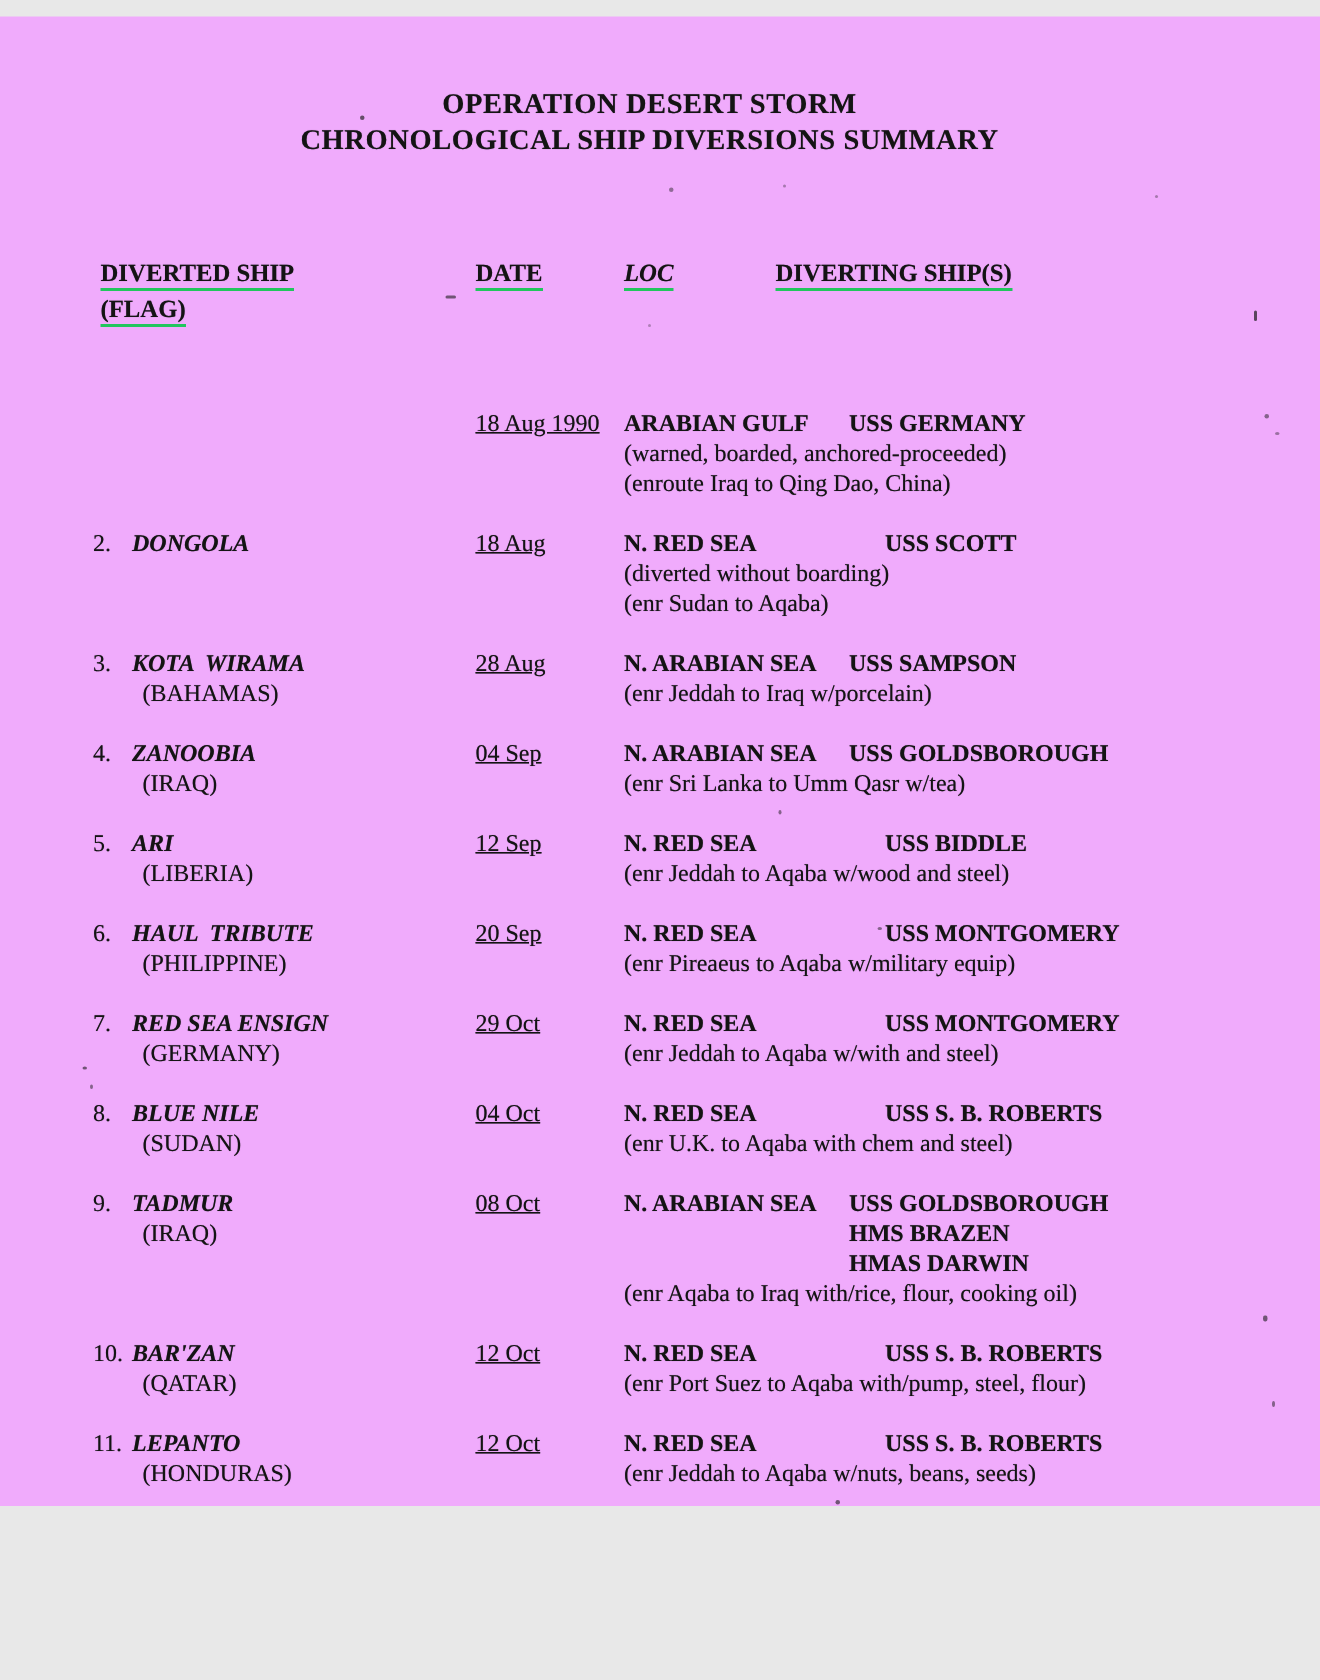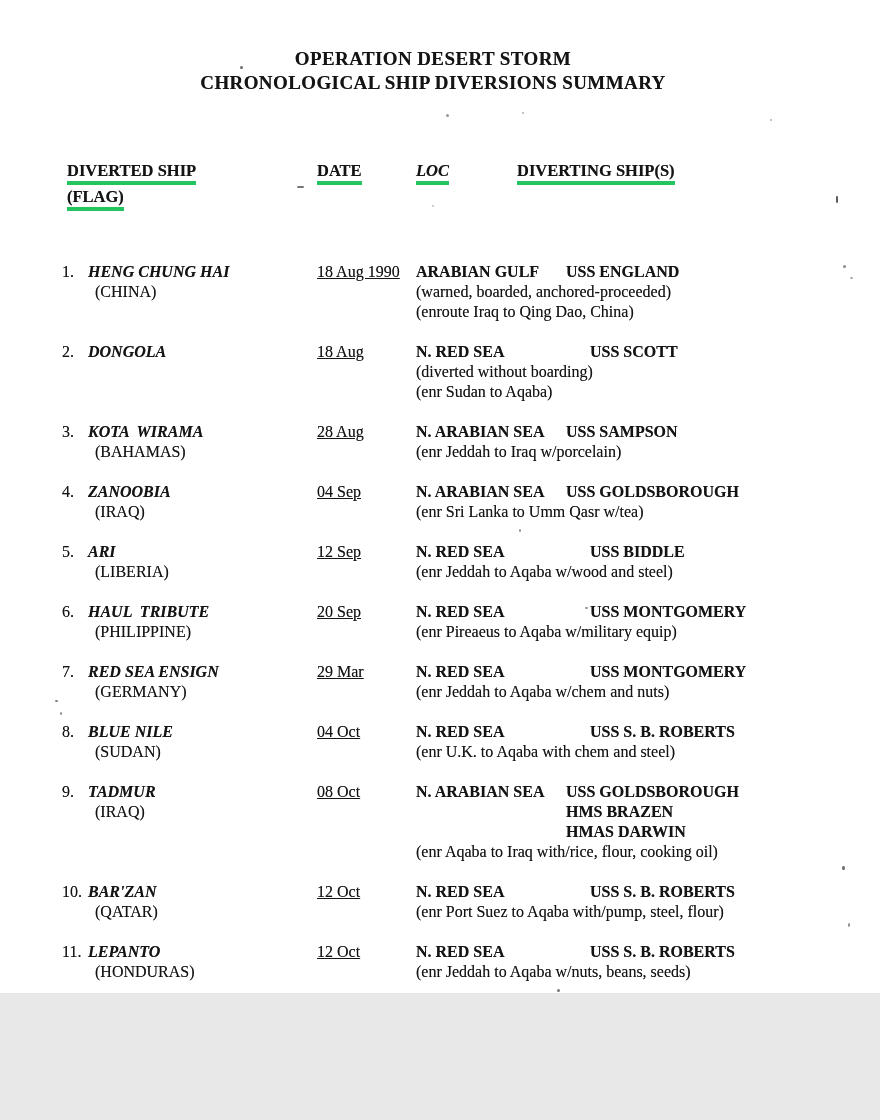--- a/index.html
+++ b/index.html
@@ -1,33 +1,33 @@
 <!DOCTYPE html>
 <html><head>
 <meta charset="utf-8">
 <style>
   html,body{margin:0;padding:0;background:#e8e8e8;}
   .page{
     position:relative;
     width:880px;height:993px;
-    margin:0 auto;
-    background:#ffffff;
+    margin:11px auto;
+    background:#f0abfc;
     overflow:hidden;
     font-family:"Liberation Serif", serif;
     color:#141414;
     font-size:16px;
     line-height:20px;
     text-shadow:0 0 0.5px rgba(20,20,20,0.55);
   }
   
   .title-block{position:absolute;top:47px;left:0;width:866px;text-align:center;}
   .title-line{font-weight:bold;font-size:19px;line-height:24px;letter-spacing:0.4px;}
   
   .hdr{position:absolute;font-weight:bold;font-size:16.5px;}
-  .hdr .ul{border-bottom:4px solid #22c55e;padding-bottom:0px;display:inline-block;}
+  .hdr .ul{border-bottom:2px solid #22c55e;padding-bottom:0px;display:inline-block;}
   .hdr-col1{left:67px;top:161px;}
   .hdr-col1 .line2{margin-top:2px;text-decoration:underline;}
   .hdr-date{left:317px;top:161px;}
   .hdr-loc{left:416px;top:161px;font-style:italic;}
   .hdr-div{left:517px;top:161px;}
   
   .entries{position:absolute;top:262px;left:0;width:880px;}
   .entry{position:relative;margin-bottom:20px;}
   .c1{position:absolute;left:62px;top:0;width:250px;}
   .num{display:inline-block;min-width:26px;}
@@ -67,27 +67,23 @@
   </div>
   <div class="hdr hdr-loc">
     <span class="ul">LOC</span>
   </div>
   <div class="hdr hdr-div">
     <span class="ul">DIVERTING SHIP(S)</span>
   </div>
 
   <div class="entries">
     <div class="entry">
-      <div class="c1">
-        <div class="nameline"><span class="num">1.</span><span class="shipname">HENG CHUNG HAI</span></div>
-        <div class="flagline">(CHINA)</div>
-      </div>
       <div class="c2">18 Aug 1990</div>
       <div class="c3">
-        <div class="locline"><span class="loc" style="width: 150px;">ARABIAN GULF</span><span class="ships"><div class="dship">USS ENGLAND</div></span></div>
+        <div class="locline"><span class="loc" style="width: 150px;">ARABIAN GULF</span><span class="ships"><div class="dship">USS GERMANY</div></span></div>
         <div class="remarks">
             <div class="remark">(warned, boarded, anchored-proceeded)</div>
             <div class="remark">(enroute Iraq to Qing Dao, China)</div>
           </div>
       </div>
     </div>
 
     <div class="entry">
       <div class="c1">
         <div class="nameline"><span class="num">2.</span><span class="shipname">DONGOLA</span></div>
@@ -156,25 +152,25 @@
             <div class="remark">(enr Pireaeus to Aqaba w/military equip)</div>
           </div>
       </div>
     </div>
 
     <div class="entry">
       <div class="c1">
         <div class="nameline"><span class="num">7.</span><span class="shipname">RED SEA ENSIGN</span></div>
         <div class="flagline">(GERMANY)</div>
       </div>
-      <div class="c2">29 Mar</div>
+      <div class="c2">29 Oct</div>
       <div class="c3">
         <div class="locline"><span class="loc" style="width: 174px;">N. RED SEA</span><span class="ships"><div class="dship">USS MONTGOMERY</div></span></div>
         <div class="remarks">
-            <div class="remark">(enr Jeddah to Aqaba w/chem and nuts)</div>
+            <div class="remark">(enr Jeddah to Aqaba w/with and steel)</div>
           </div>
       </div>
     </div>
 
     <div class="entry">
       <div class="c1">
         <div class="nameline"><span class="num">8.</span><span class="shipname">BLUE NILE</span></div>
         <div class="flagline">(SUDAN)</div>
       </div>
       <div class="c2">04 Oct</div>

